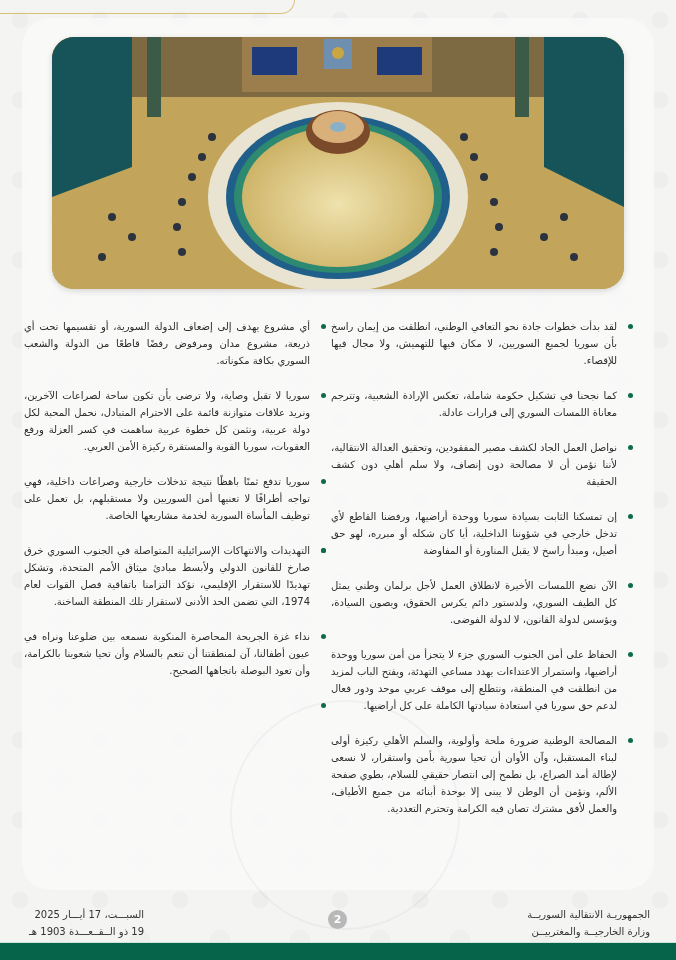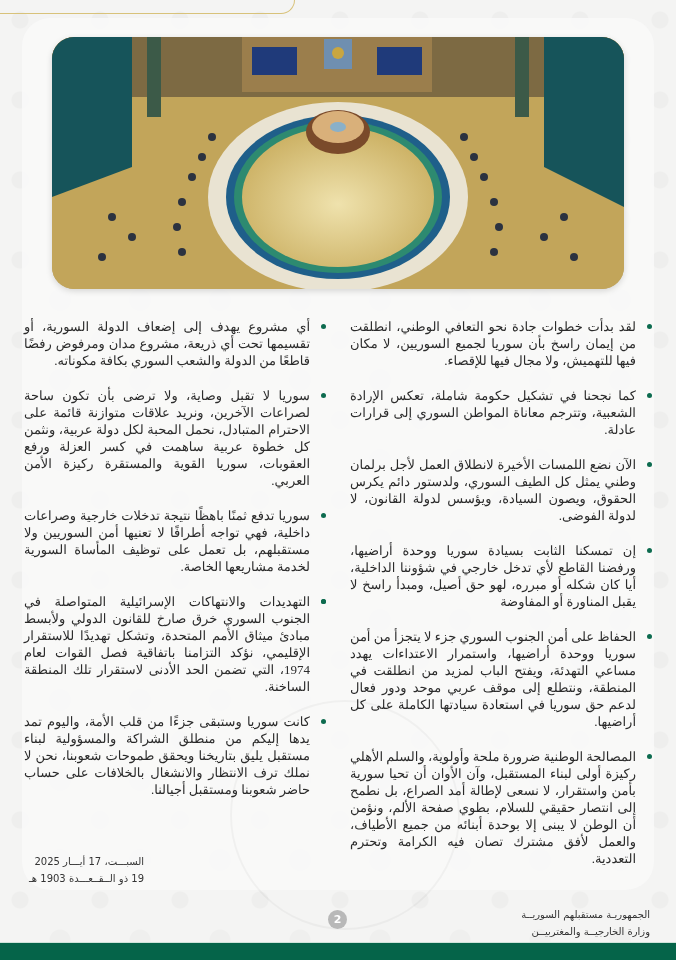--- a/index.html
+++ b/index.html
@@ -38,26 +38,25 @@
       overflow: hidden;
       box-shadow: 0 2px 6px rgba(0,0,0,0.15);
       background: #b9a062;
     }
     .hero svg { width: 100%; height: 100%; display: block; }
     .col {
       position: absolute; top: 318px;
       width: 304px;
       direction: rtl;
       text-align: justify;
-      font-size: 13px;
+      font-size: 10px;
       line-height: 17px;
       color: #2b2b2b;
-      font-family: Liberation Serif, serif;
     }
-    .col-right { left: 350px; }
+    .col-right { left: 331px; }
     .col-left { left: 24px; }
     .bullet {
       position: relative;
       padding-right: 18px;
       margin-bottom: 18px;
     }
     .bullet .dot {
       position: absolute; right: 2px; top: 6px;
       width: 5px; height: 5px; border-radius: 50%;
       background: #0d6b4f;
@@ -67,21 +66,21 @@
       width: 230px; height: 230px;
       border-radius: 50%;
       border: 2px solid rgba(0,0,0,0.035);
     }
     .footer-right {
       position: absolute; right: 26px; top: 906px;
       direction: rtl; text-align: right;
       font-size: 10px; line-height: 17px; color: #333;
     }
     .footer-left {
-      position: absolute; left: 24px; top: 853px;
+      position: absolute; left: 24px; top: 906px;
       direction: rtl; text-align: right;
       font-size: 10px; line-height: 17px; color: #333;
       width: 120px;
     }
     .page-num {
       position: absolute; left: 328px; top: 910px;
       width: 19px; height: 19px; border-radius: 50%;
       background: #b8b8b8; color: #fff;
       font-size: 11px; font-weight: bold;
       display: flex; align-items: center; justify-content: center;
@@ -145,40 +144,42 @@
         <circle cx="50" cy="220" r="4"></circle>
       <circle cx="512" cy="180" r="4"></circle>
         <circle cx="492" cy="200" r="4"></circle>
         <circle cx="522" cy="220" r="4"></circle>
     </g>
   </svg>
 </div>
 
 <div class="col col-right">
   <div class="bullet"><span class="dot"></span><span>لقد بدأت خطوات جادة نحو التعافي الوطني، انطلقت من إيمان راسخ بأن سوريا لجميع السوريين، لا مكان فيها للتهميش، ولا مجال فيها للإقصاء.</span></div>
-  <div class="bullet"><span class="dot"></span><span>كما نجحنا في تشكيل حكومة شاملة، تعكس الإرادة الشعبية، وتترجم معاناة المواطن السوري إلى قرارات عادلة.</span></div>
+  <div class="bullet"><span class="dot"></span><span>كما نجحنا في تشكيل حكومة شاملة، تعكس الإرادة الشعبية، وتترجم معاناة اللمسات السوري إلى قرارات عادلة.</span></div>
+  <div class="bullet"><span class="dot"></span><span>نواصل العمل الجاد لكشف مصير المفقودين، وتحقيق العدالة الانتقالية، لأننا نؤمن أن لا مصالحة دون إنصاف، ولا سلم أهلي دون كشف الحقيقة</span></div>
+  <div class="bullet"><span class="dot"></span><span>إن تمسكنا الثابت بسيادة سوريا ووحدة أراضيها، ورفضنا القاطع لأي تدخل خارجي في شؤوننا الداخلية، أيا كان شكله أو مبرره، لهو حق أصيل، ومبدأ راسخ لا يقبل المناورة أو المفاوضة</span></div>
   <div class="bullet"><span class="dot"></span><span>الآن نضع اللمسات الأخيرة لانطلاق العمل لأجل برلمان وطني يمثل كل الطيف السوري، ولدستور دائم يكرس الحقوق، ويصون السيادة، ويؤسس لدولة القانون، لا لدولة الفوضى.</span></div>
-  <div class="bullet"><span class="dot"></span><span>إن تمسكنا الثابت بسيادة سوريا ووحدة أراضيها، ورفضنا القاطع لأي تدخل خارجي في شؤوننا الداخلية، أيا كان شكله أو مبرره، لهو حق أصيل، ومبدأ راسخ لا يقبل المناورة أو المفاوضة</span></div>
   <div class="bullet"><span class="dot"></span><span>الحفاظ على أمن الجنوب السوري جزء لا يتجزأ من أمن سوريا ووحدة أراضيها، واستمرار الاعتداءات يهدد مساعي التهدئة، ويفتح الباب لمزيد من انطلقت في المنطقة، ونتطلع إلى موقف عربي موحد ودور فعال لدعم حق سوريا في استعادة سيادتها الكاملة على كل أراضيها.</span></div>
   <div class="bullet"><span class="dot"></span><span>المصالحة الوطنية ضرورة ملحة وأولوية، والسلم الأهلي ركيزة أولى لبناء المستقبل، وآن الأوان أن تحيا سورية بأمن واستقرار، لا نسعى لإطالة أمد الصراع، بل نطمح إلى انتصار حقيقي للسلام، بطوي صفحة الألم، ونؤمن أن الوطن لا يبنى إلا بوحدة أبنائه من جميع الأطياف، والعمل لأفق مشترك تصان فيه الكرامة وتحترم التعددية.</span></div>
 </div>
 
 <div class="col col-left">
   <div class="bullet"><span class="dot"></span><span>أي مشروع يهدف إلى إضعاف الدولة السورية، أو تقسيمها تحت أي ذريعة، مشروع مدان ومرفوض رفضًا قاطعًا من الدولة والشعب السوري بكافة مكوناته.</span></div>
   <div class="bullet"><span class="dot"></span><span>سوريا لا تقبل وصاية، ولا ترضى بأن تكون ساحة لصراعات الآخرين، ونريد علاقات متوازنة قائمة على الاحترام المتبادل، نحمل المحبة لكل دولة عربية، ونثمن كل خطوة عربية ساهمت في كسر العزلة ورفع العقوبات، سوريا القوية والمستقرة ركيزة الأمن العربي.</span></div>
   <div class="bullet"><span class="dot"></span><span>سوريا تدفع ثمنًا باهظًا نتيجة تدخلات خارجية وصراعات داخلية، فهي تواجه أطرافًا لا تعنيها أمن السوريين ولا مستقبلهم، بل تعمل على توظيف المأساة السورية لخدمة مشاريعها الخاصة.</span></div>
   <div class="bullet"><span class="dot"></span></div>
   <div class="bullet"><span class="dot"></span><span>التهديدات والانتهاكات الإسرائيلية المتواصلة في الجنوب السوري خرق صارخ للقانون الدولي ولأبسط مبادئ ميثاق الأمم المتحدة، وتشكل تهديدًا للاستقرار الإقليمي، نؤكد التزامنا باتفاقية فصل القوات لعام 1974، التي تضمن الحد الأدنى لاستقرار تلك المنطقة الساخنة.</span></div>
-  <div class="bullet"><span class="dot"></span><span>كانت سوريا وستبقى جزءًا من قلب الأمة، واليوم تمد يدها إليكم من منطلق الشراكة والمسؤولية لبناء مستقبل يليق بتاريخنا ويحقق طموحات شعوبنا، نحن لا نملك ترف الانتظار والانشغال بالخلافات على حساب حاضر شعوبنا ومستقبل أجيالنا.</span></div>
+  <div class="bullet"><span class="dot"></span><span>نداء غزة الجريحة المحاصرة المنكوبة نسمعه بين ضلوعنا ونراه في عيون أطفالنا، آن لمنطقتنا أن تنعم بالسلام وأن تحيا شعوبنا بالكرامة، وأن تعود البوصلة باتجاهها الصحيح.</span></div>
+  <div class="bullet"><span class="dot"></span></div>
 </div>
 
 <div class="watermark"></div>
 
 <div class="footer-right">
-  <div>الجمهوريـة مستقبلهم السوريــة</div>
+  <div>الجمهوريـة الانتقالية السوريــة</div>
   <div>وزارة الخارجيــة والمغتربيــن</div>
 </div>
 
 <div class="page-num">2</div>
 
 <div class="footer-left">
   <div>السبـــت، 17 أيـــار 2025</div>
   <div>19 ذو الــقــعـــدة 1903 هـ</div>
 </div>
 

